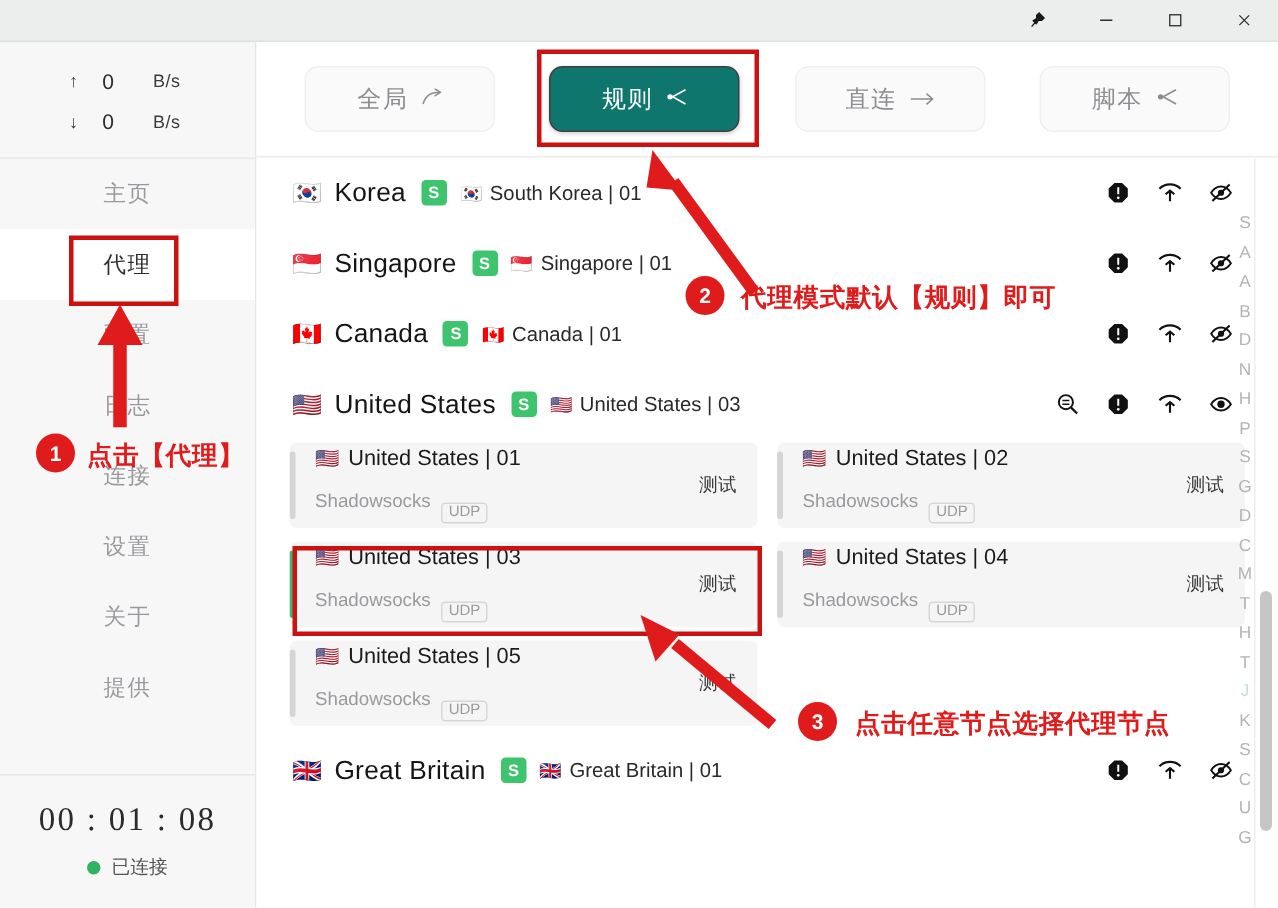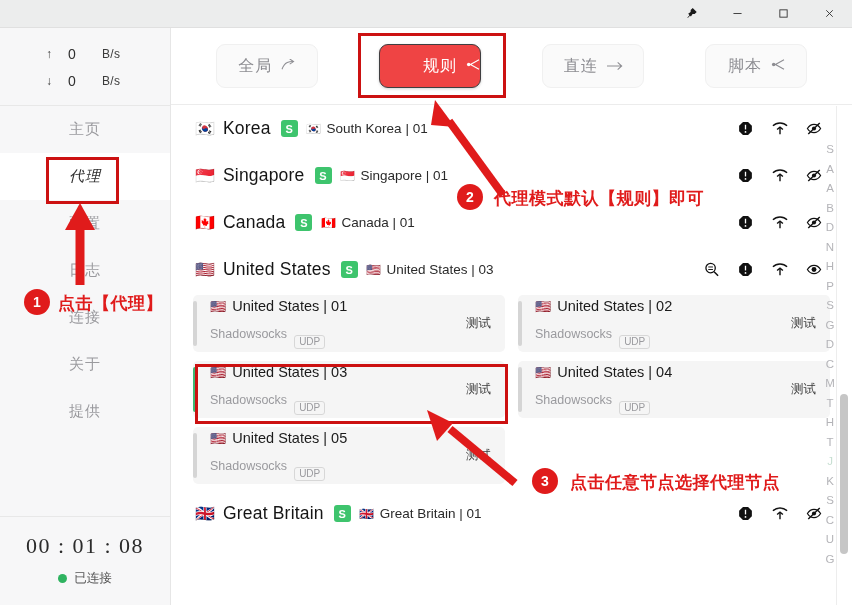--- a/index.html
+++ b/index.html
@@ -58,21 +58,20 @@
   .nav-item {
     height: 47px;
     display: flex; align-items: center; justify-content: center;
     font-size: 15px;
     color: #9a9a9e;
     letter-spacing: 1px;
   }
   .nav-item.active {
     background: #ffffff;
     color: #2f2f2f;
-    font-style: italic;
   }
   .nav-spacer { flex: 1; }
 
   .status-panel {
     border-top: 1px solid #e8e8e8;
     padding: 16px 0 18px 0;
     text-align: center;
     background: #f7f7f8;
   }
   .timer {
@@ -96,37 +95,36 @@
     width: 681px; height: 577px;
     background: #ffffff;
   }
   .modebar {
     height: 77px;
     display: flex; align-items: center; justify-content: space-around;
     padding: 0 14px;
     border-bottom: 1px solid #ececec;
   }
   .mode-btn {
-    width: 102px; height: 44px;
+    width: 127px; height: 44px;
     border-radius: 9px;
     background: #fafafa;
     border: 1px solid #f0f0f0;
     display: flex; align-items: center; justify-content: center;
     gap: 9px;
     font-size: 16px;
     color: #8d8d92;
     letter-spacing: 1px;
   }
   .mode-btn .micon { font-size: 13px; }
   .mode-btn.selected {
-    background: #ef4444;
+    background: #0f766e;
     color: #ffffff;
     border-color: #3f3f41;
     box-shadow: 0 1px 3px rgba(0,0,0,.18);
-    justify-content: flex-end;
   }
 
   
   .grouplist {
     position: relative;
     height: 500px;
     overflow: hidden;
   }
   .group-row {
     display: flex; align-items: center;
@@ -287,20 +285,23 @@
           <span>代理</span>
         </div>
       <div class="nav-item">
           <span>配置</span>
         </div>
       <div class="nav-item">
           <span>日志</span>
         </div>
       <div class="nav-item">
           <span>连接</span>
+        </div>
+      <div class="nav-item">
+          <span>设置</span>
         </div>
       <div class="nav-item">
           <span>关于</span>
         </div>
       <div class="nav-item">
           <span>提供</span>
         </div>
     </div>
 
     <div class="nav-spacer"></div>

